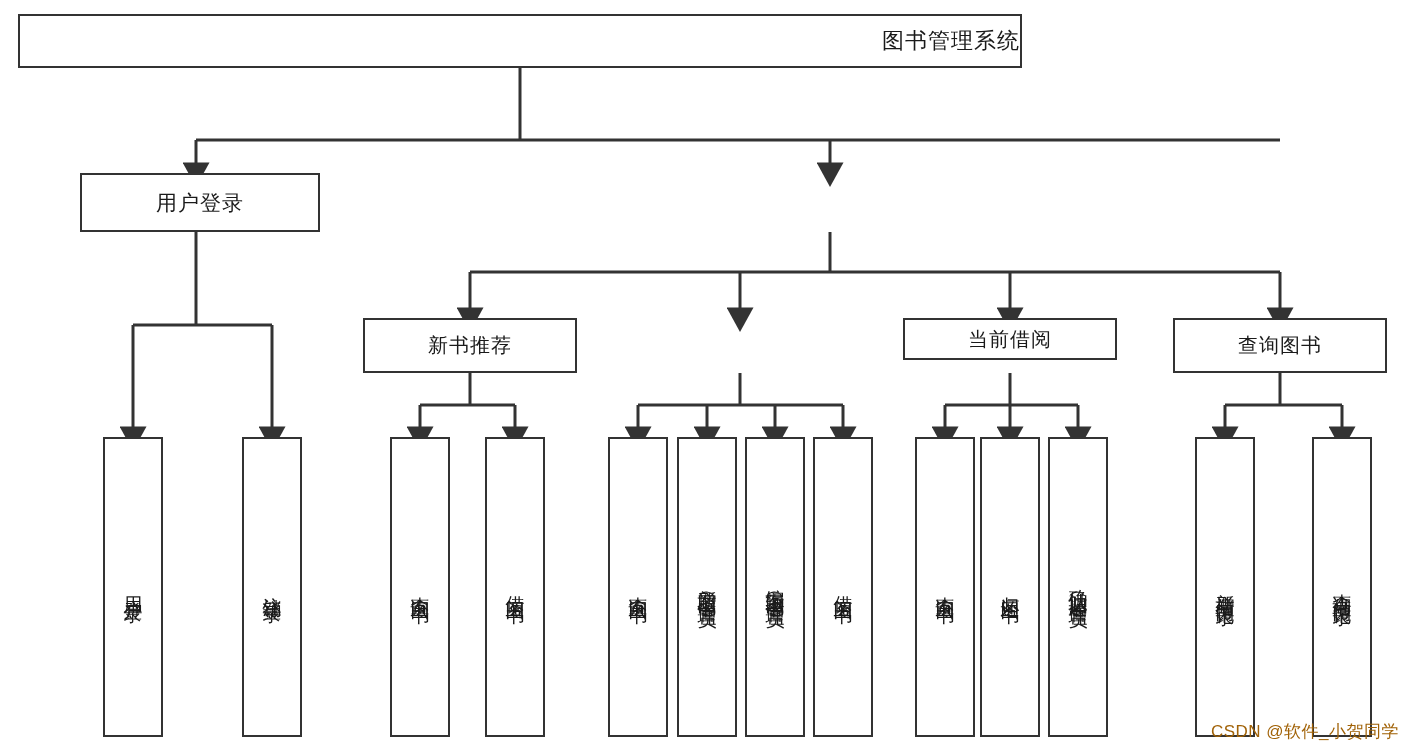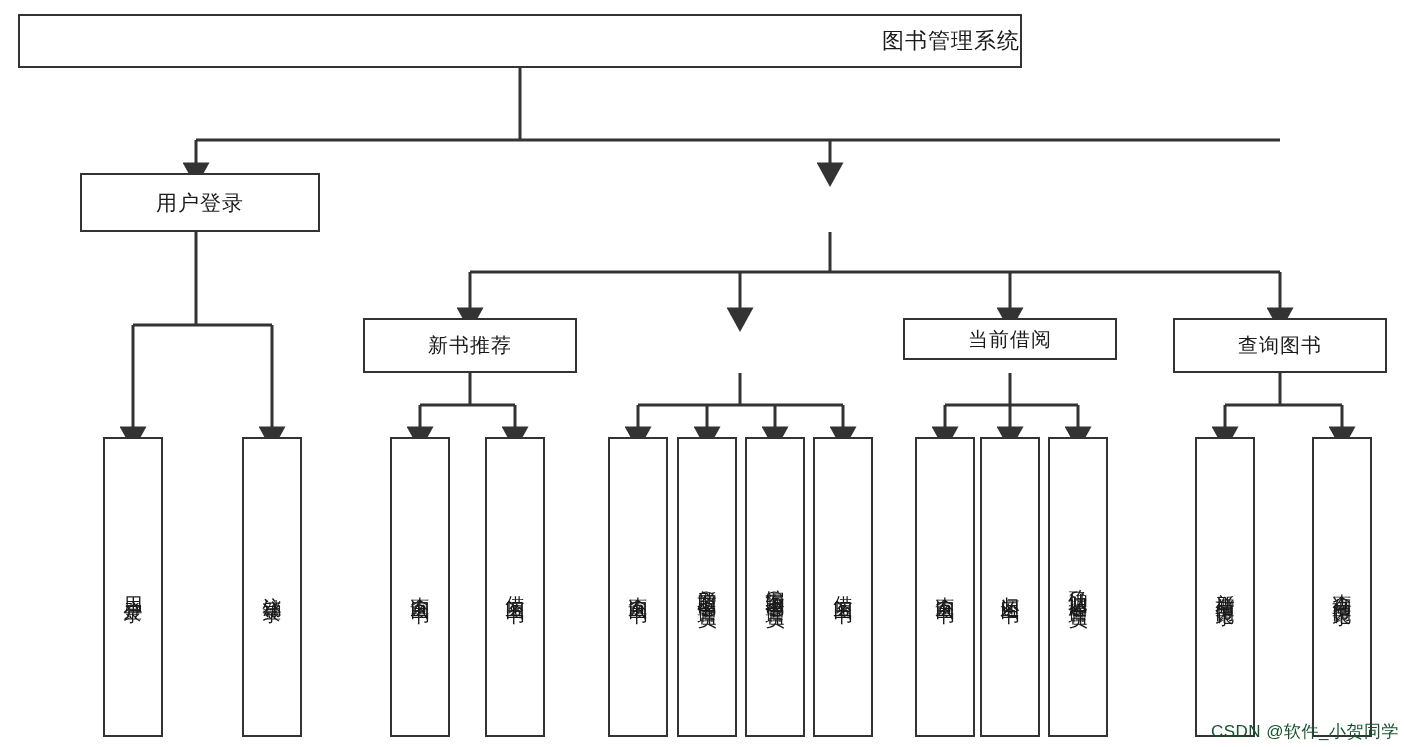--- a/index.html
+++ b/index.html
@@ -63,21 +63,21 @@
     line-height: 1.05;
     letter-spacing: 3px;
     white-space: nowrap;
     display: block;
   }
   .watermark {
     position: absolute;
     right: 6px;
     bottom: 4px;
     font-size: 17px;
-    color: #14532d;
+    color: #a16207;
     letter-spacing: 0.5px;
     z-index: 5;
     white-space: nowrap;
     font-family: "Liberation Sans", "DejaVu Sans", sans-serif;
   }
 </style>
 </head>
 <body>
 
 <div id="canvas">

